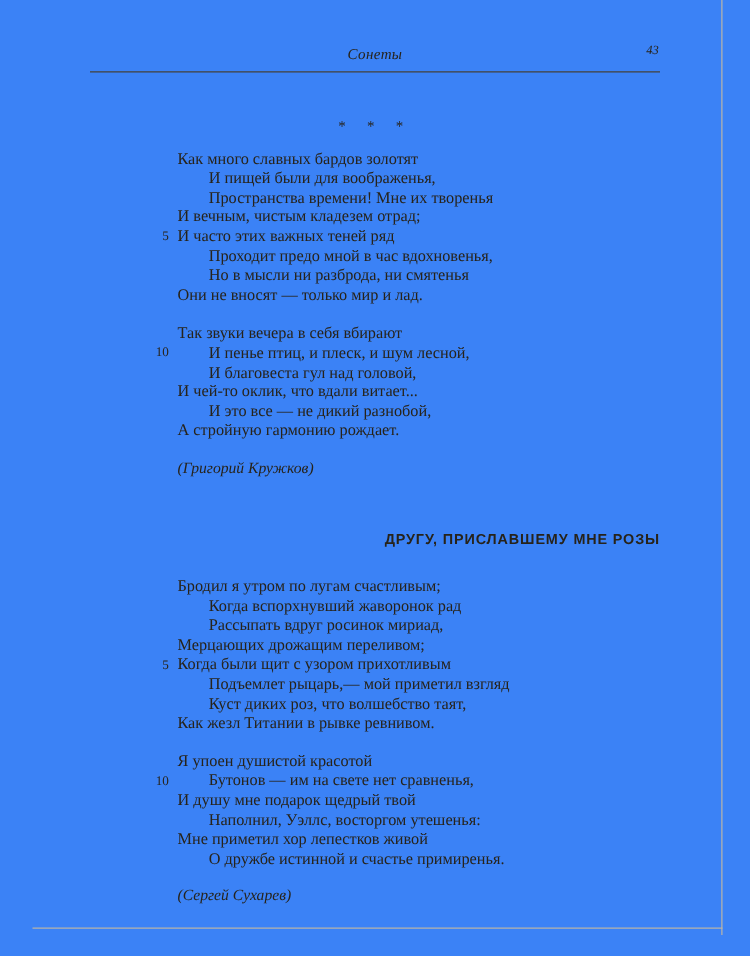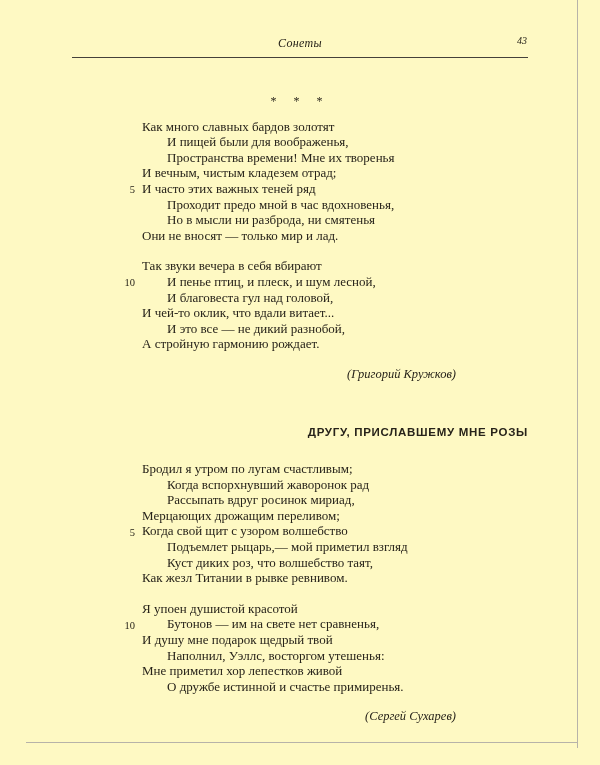--- a/index.html
+++ b/index.html
@@ -5,21 +5,21 @@
   html, body { margin: 0; padding: 0; }
   body {
     width: 600px; height: 765px;
     background: #eceae4;
     font-family: "Liberation Serif", "DejaVu Serif", serif;
     color: #27231a;
   }
   .page {
     position: relative;
     width: 600px; height: 765px;
-    background: #fef9c3;
+    background: #3b82f6;
     overflow: hidden;
   }
   .edge-right {
     position: absolute; top: 0; right: 22px;
     width: 1px; height: 748px; background: #b7b3a9;
   }
   .edge-bottom {
     position: absolute; top: 742px; left: 26px; right: 22px;
     height: 1px; background: #b7b3a9;
   }
@@ -63,21 +63,21 @@
   .stanza { margin-bottom: 15px; }
   .line { position: relative; white-space: nowrap; }
   .line.indent { padding-left: 25px; }
   .line-no {
     position: absolute; left: -27px; top: 1.5px;
     width: 20px; text-align: right;
     font-size: 10.5px;
   }
   .attribution {
     margin-right: 72px;
-    text-align: right;
+    text-align: left;
     font-style: italic;
     font-size: 12.5px;
   }
 </style>
 </head>
 <body>
 
 <div class="page">
   <div class="header">
     <div class="running-title">Сонеты</div>
@@ -107,21 +107,21 @@
         </div>
         <div class="attribution">(Григорий Кружков)</div>
       </div>
       <div class="poem">
         <div class="poem-title">ДРУГУ, ПРИСЛАВШЕМУ МНЕ РОЗЫ</div>
         <div class="stanza">
           <div class="line"><span class="line-text">Бродил я утром по лугам счастливым;</span></div>
           <div class="line indent"><span class="line-text">Когда вспорхнувший жаворонок рад</span></div>
           <div class="line indent"><span class="line-text">Рассыпать вдруг росинок мириад,</span></div>
           <div class="line"><span class="line-text">Мерцающих дрожащим переливом;</span></div>
-          <div class="line"><span class="line-no">5</span><span class="line-text">Когда свой щит с узором волшебство</span></div>
+          <div class="line"><span class="line-no">5</span><span class="line-text">Когда были щит с узором прихотливым</span></div>
           <div class="line indent"><span class="line-text">Подъемлет рыцарь,— мой приметил взгляд</span></div>
           <div class="line indent"><span class="line-text">Куст диких роз, что волшебство таят,</span></div>
           <div class="line"><span class="line-text">Как жезл Титании в рывке ревнивом.</span></div>
         </div>
         <div class="stanza">
           <div class="line"><span class="line-text">Я упоен душистой красотой</span></div>
           <div class="line indent"><span class="line-no">10</span><span class="line-text">Бутонов — им на свете нет сравненья,</span></div>
           <div class="line"><span class="line-text">И душу мне подарок щедрый твой</span></div>
           <div class="line indent"><span class="line-text">Наполнил, Уэллс, восторгом утешенья:</span></div>
           <div class="line"><span class="line-text">Мне приметил хор лепестков живой</span></div>

